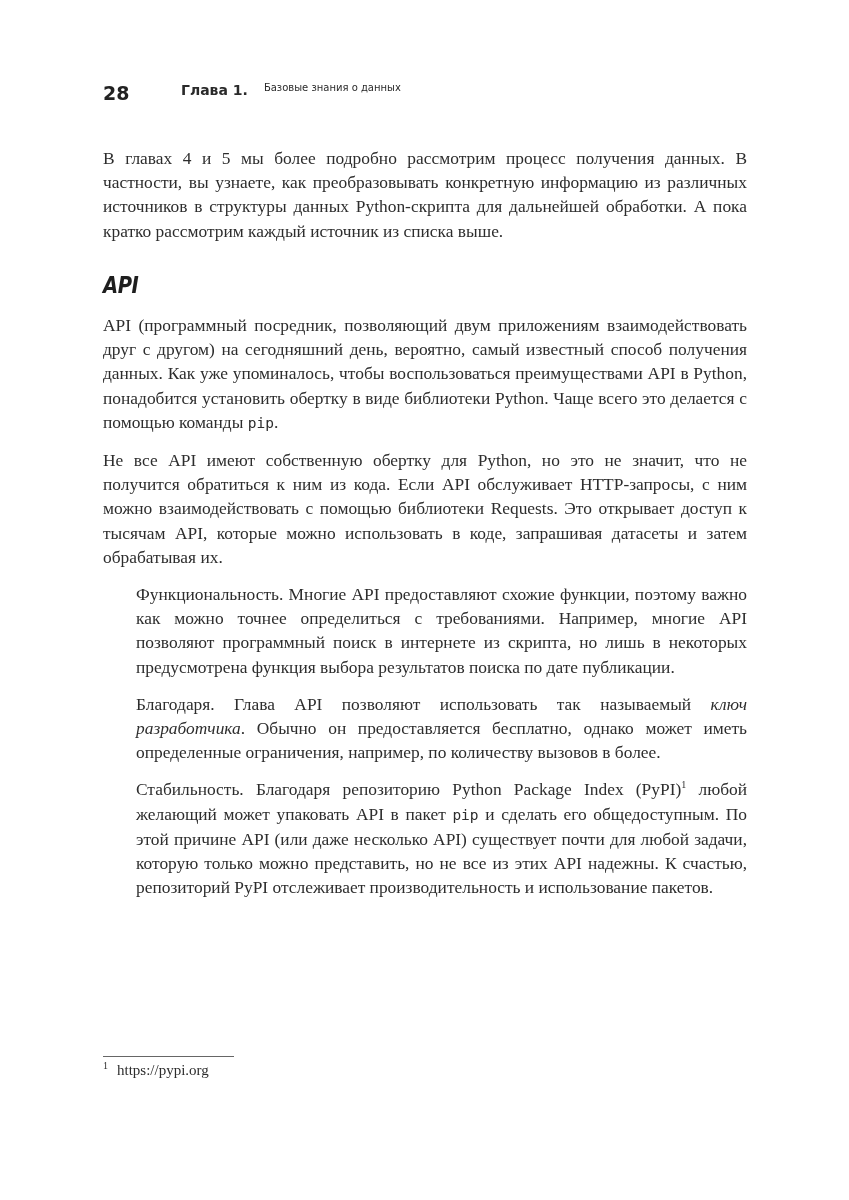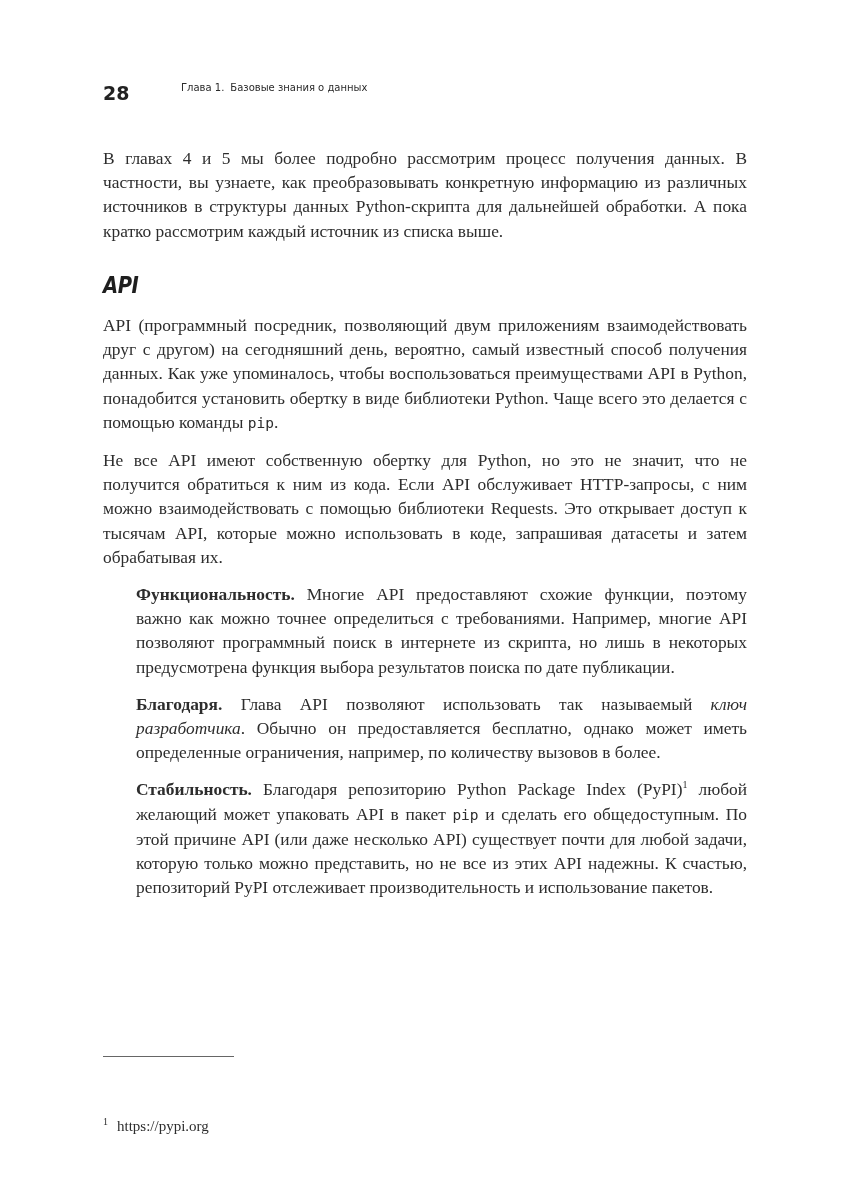--- a/index.html
+++ b/index.html
@@ -1,31 +1,31 @@
 <!DOCTYPE html>
 <html><head>
   <meta charset="utf-8">
   <style>
     html, body { margin: 0; padding: 0; background: #ffffff; }
     body { width: 849px; height: 1200px; position: relative; overflow: hidden; color: #2b2b2b; }
     .header { position: absolute; left: 103px; top: 82px; display: flex; align-items: flex-start; font-family: "DejaVu Sans", sans-serif; }
     .page-num { font-weight: bold; font-size: 19px; color: #222; width: 78px; }
-    .chapter-label { font-weight: normal; font-size: 10px; color: #2a2a2a; margin-right: 6px; }
+    .chapter-label { font-weight: bold; font-size: 14px; color: #2a2a2a; margin-right: 16px; }
     .chapter-title { font-size: 10px; color: #2a2a2a; }
     .content { position: absolute; left: 103px; top: 146px; width: 644px; font-family: "Liberation Serif", serif; font-size: 17.4px; line-height: 24.2px; color: #2d2d2d; }
     .content p { margin: 0 0 13px 0; text-align: justify; }
     .mono { font-family: "DejaVu Sans Mono", monospace; font-size: 14.5px; }
     h2.section { font-family: "DejaVu Sans", sans-serif; font-style: italic; font-weight: bold; font-size: 23px; margin: 30px 0 16px 0; color: #1e1e1e; letter-spacing: -0.5px; transform: scaleX(0.85); transform-origin: left; }
     .factors { margin-left: 33px; }
     .factors p { margin-bottom: 13px; }
-    .term { font-weight: bold; }
+    .term { font-weight: normal; }
     em { font-style: italic; }
     sup { font-size: 10px; line-height: 0; }
     .footnote-rule { position: absolute; left: 103px; top: 1056px; width: 131px; height: 0; border-top: 1.5px solid #666; }
-    .footnote { position: absolute; left: 103px; top: 1118px; font-family: "Liberation Serif", serif; font-size: 15px; color: #2d2d2d; }
+    .footnote { position: absolute; left: 103px; top: 1062px; font-family: "Liberation Serif", serif; font-size: 15px; color: #2d2d2d; }
     .footnote sup { font-size: 10px; margin-right: 9px; }
   </style>
 </head>
 <body>
 
 <div class="header">
   <span class="page-num">28</span>
   <span class="chapter-label">Глава 1.</span>
   <span class="chapter-title">Базовые знания о данных</span>
 </div>

